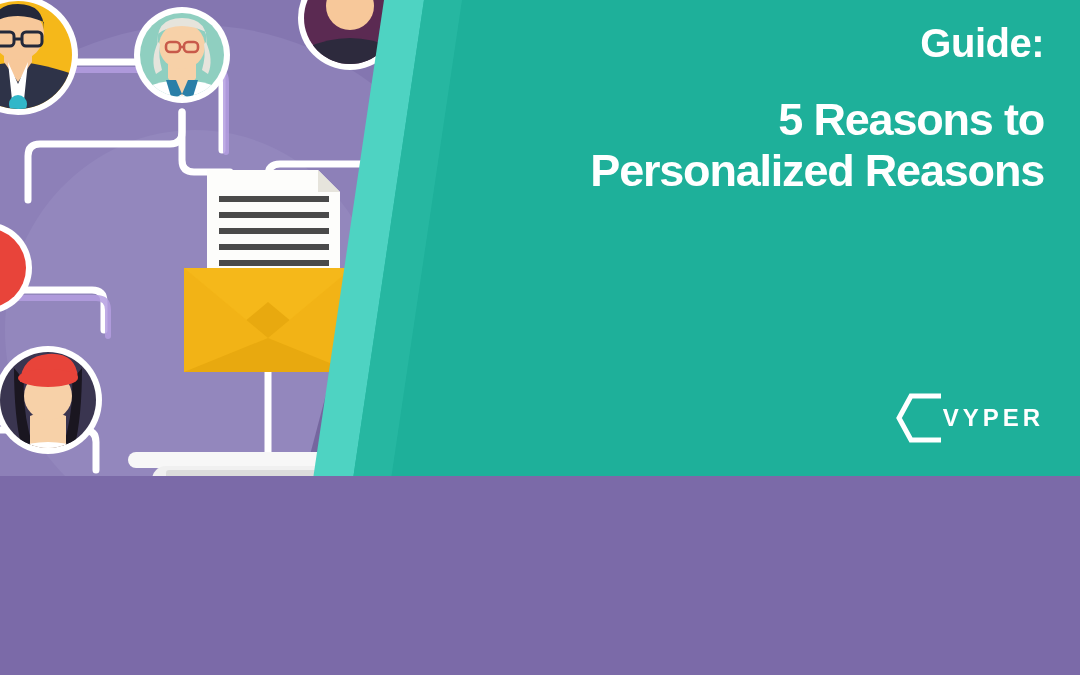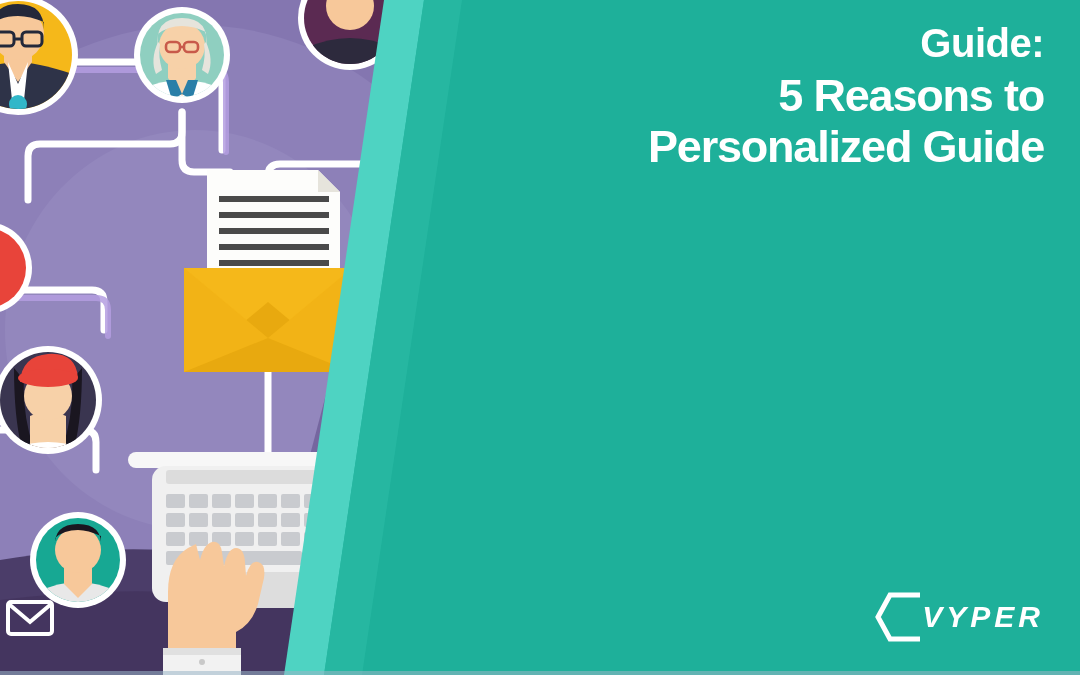--- a/index.html
+++ b/index.html
@@ -4,21 +4,21 @@
 <style>
   * { margin:0; padding:0; box-sizing:border-box; }
   html,body { width:1080px; height:675px; overflow:hidden; }
   body {
     font-family:"Liberation Sans", sans-serif;
     background:#7b6aa8;
     position:relative;
   }
   .banner {
     position:absolute; left:0; top:0;
-    width:1080px; height:675px;
+    width:1080px; height:476px;
     overflow:hidden;
   }
   .layer { position:absolute; left:0; top:0; width:1080px; height:675px; }
   svg.layer { display:block; }
 
   
   .text-panel {
     position:absolute;
     right:36px; top:22px;
     width:520px;
@@ -31,21 +31,21 @@
     font-weight:bold;
     letter-spacing:-0.5px;
     line-height:1.08;
   }
   .headline {
     color:#ffffff;
     font-size:45px;
     font-weight:bold;
     letter-spacing:-1.2px;
     line-height:1.12;
-    margin-top:6px;
+    margin-top:30px;
   }
   .headline .hl-line { display:block; white-space:nowrap; }
   .subhead {
     color:#ffffff;
     font-size:32px;
     font-weight:normal;
     letter-spacing:-0.3px;
     line-height:1.38;
     margin-top:16px;
   }
@@ -55,25 +55,24 @@
   .logo {
     position:absolute;
     right:36px; bottom:32px;
     display:flex;
     align-items:center;
     z-index:40;
   }
   .logo-mark { display:block; margin-right:2px; }
   .logo-word {
     color:#ffffff;
-    font-size:30px;
+    font-size:24px;
     font-weight:bold;
     letter-spacing:4px;
     line-height:1;
-    font-style:italic;
   }
 </style>
 </head>
 <body>
 
 <div class="banner">
 
   <svg class="layer" width="1080" height="675" viewBox="0 0 1080 675" xmlns="http://www.w3.org/2000/svg">
     <defs>
       <clipPath id="frame">
@@ -361,21 +360,21 @@
 
       <rect x="0" y="671" width="1080" height="4" fill="#9bb7c9" opacity="0.55"></rect>
     </g>
   </svg>
 
   <div class="text-panel">
     <div class="kicker">Guide:</div>
 
     <div class="headline">
       <span class="hl-line">5 Reasons to</span>
-      <span class="hl-line">Personalized Guide</span>
+      <span class="hl-line">Personalized Reasons</span>
     </div>
 
   </div>
 
   <div class="logo">
     <svg class="logo-mark" width="46" height="52" viewBox="0 0 46 52" xmlns="http://www.w3.org/2000/svg">
       <path d="M 44 4 L 16 4 L 4 26 L 16 48 L 44 48" fill="none" stroke="#ffffff" stroke-width="5" stroke-linecap="square" stroke-linejoin="miter"></path>
     </svg>
     <span class="logo-word">VYPER</span>
   </div>

